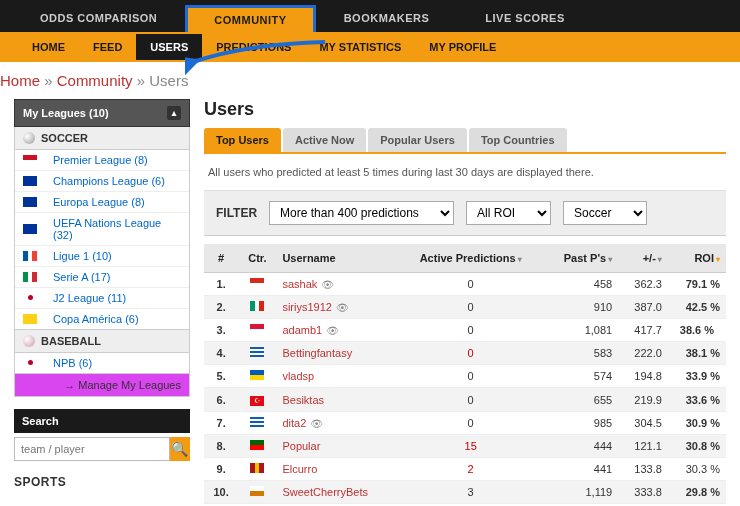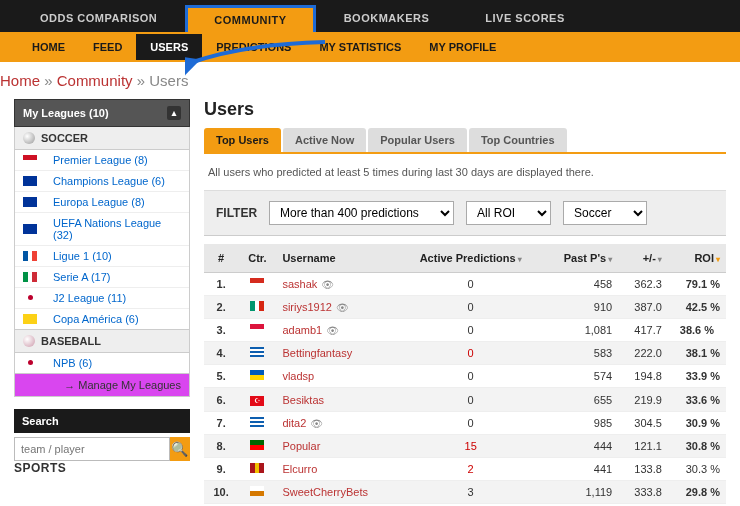--- a/index.html
+++ b/index.html
@@ -23,21 +23,21 @@
 .sporthead .ball{width:12px;height:12px;border-radius:50%;background:radial-gradient(circle at 35% 35%,#fff,#999)}
 .leagues{border:1px solid #ccc;border-top:none}
 .leagues li{list-style:none;padding:4px 8px;font-size:11px;color:#06c;display:flex;align-items:center;gap:16px;border-bottom:1px solid #eee}
 .leagues li:last-child{border-bottom:none}
 .flag{width:14px;height:10px;display:inline-block;flex:0 0 14px}
 .manage{background:#d946ef;text-align:right;padding:5px 8px;font-size:11px;color:#333;border:1px solid #ccc;border-top:none}
 .searchhead{background:#1a1a1a;color:#fff;font-weight:bold;padding:6px 8px;font-size:11px;margin-top:12px}
 .searchrow{display:flex;margin-top:4px}
 .searchrow input{flex:1;border:1px solid #bbb;padding:5px 6px;font-size:11px;color:#888}
 .searchrow button{width:30px;background:#f39c12;border:none;color:#fff;font-size:14px;cursor:pointer}
-.sportscat{font-weight:bold;font-size:12px;letter-spacing:0.5px}
+.sportscat{font-weight:bold;font-size:12px;margin-top:14px;letter-spacing:0.5px}
 h2.title{font-size:18px;font-weight:bold;color:#222;margin-bottom:8px}
 .tabs{display:flex;border-bottom:2px solid #f39c12}
 .tabs .t{background:#ddd;color:#555;font-size:11px;font-weight:bold;padding:6px 12px;margin-right:2px;border-radius:3px 3px 0 0;cursor:pointer}
 .tabs .t.sel{background:#f39c12;color:#1a1a1a}
 .intro{font-size:11px;color:#555;padding:12px 4px;border-bottom:1px solid #ddd}
 .filter{background:#eee;padding:10px 12px;display:flex;align-items:center;gap:12px;border-bottom:1px solid #ccc}
 .filter .lbl{font-weight:bold;font-size:12px;color:#333}
 .filter select{border:1px solid #aaa;padding:3px 18px 3px 6px;font-size:12px;background:#fff}
 table.grid{width:100%;border-collapse:collapse;margin-top:8px}
 table.grid th{background:#e8e8e8;font-size:11px;padding:8px 6px;text-align:left;border-bottom:1px solid #ccc;color:#222}

